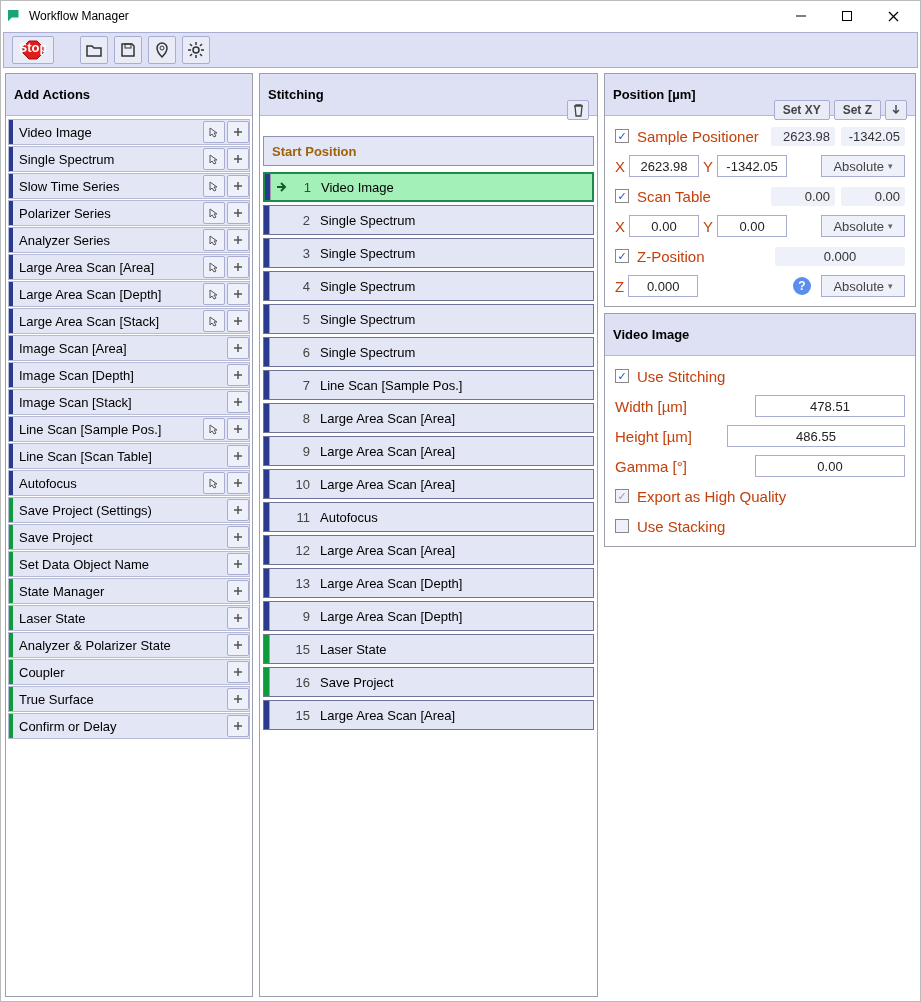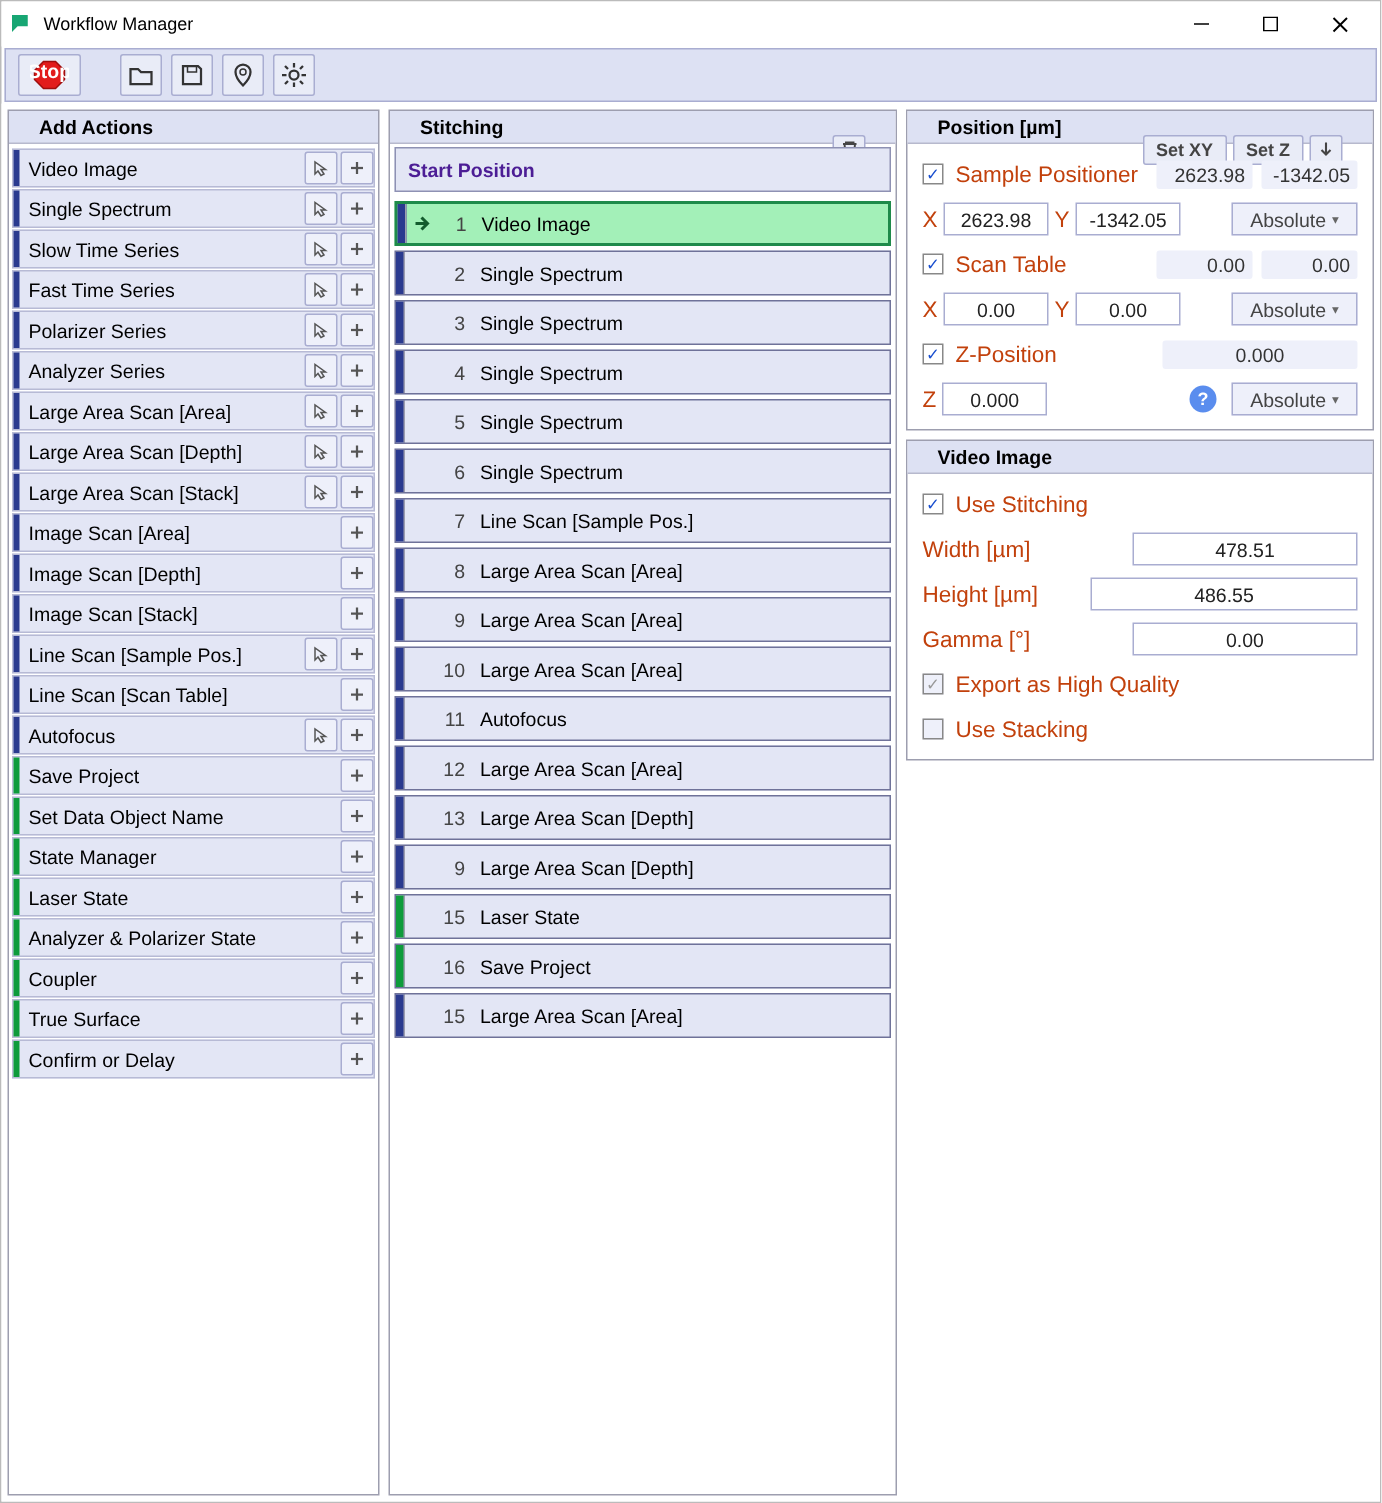--- a/index.html
+++ b/index.html
@@ -10,38 +10,38 @@
 .titlebar .ttext { flex: 1; color: #000; font-size: 12px; }
 .winbtn { width: 46px; height: 30px; display: flex; align-items: center; justify-content: center; color: #000; }
 
 .toolbar { height: 36px; background: #dde1f3; border: 1px solid #a9add1; margin: 1px 2px; display: flex; align-items: center; gap: 6px; padding: 0 8px; }
 .tbtn { width: 28px; height: 28px; display: flex; align-items: center; justify-content: center; background: #e9ecf7; border: 1px solid #a9add1; border-radius: 2px; }
 .tbtn.stop { width: 42px; }
 .tsep { width: 14px; }
 
 .workarea { flex: 1; display: flex; gap: 6px; padding: 4px; background: #fff; }
 .panel { border: 1px solid #9d9eaf; background: #fff; display: flex; flex-direction: column; }
-.panel-header { height: 22px; background: #dde1f3; border-bottom: 1px solid #b7b9cd; display: flex; align-items: center; padding: 0 20px; font-weight: bold; color: #000; }
+.panel-header { height: 42px; background: #dde1f3; border-bottom: 1px solid #b7b9cd; display: flex; align-items: center; padding: 0 8px; font-weight: bold; color: #000; }
 .panel-header .spacer { flex: 1; }
 .hbtn { height: 20px; background: #e9ecf7; border: 1px solid #a9add1; border-radius: 2px; padding: 0 8px; font-size: 12px; display:flex; align-items:center; justify-content:center; margin-left:4px; color:#444;margin-top:30px;}
 .hbtn.icon { width: 22px; padding:0; }
 
 .left { width: 248px; }
 .mid { flex: 1; }
 .rightcol { width: 312px; display: flex; flex-direction: column; gap: 6px; }
 
 .actions-list { overflow:auto; padding: 2px; }
 .action-row { height: 26px; display:flex; align-items:center; background:#e3e6f5; border:1px solid #b7bad5; margin:1px 0; }
 .action-stripe { width:4px; height:100%; }
 .action-label { flex:1; padding-left:6px; color:#000; }
 .action-btns { display:flex; }
 .sqbtn { width:22px; height:22px; border:1px solid #a9add1; background:#eef0fa; display:flex; align-items:center; justify-content:center; margin-left:2px; border-radius:2px; }
 
 .wf-list { padding:2px; }
-.wf-start { height:30px; background:#e3e6f5; border:1px solid #8e91b3; display:flex; align-items:center; padding-left:8px; font-weight:bold; color:#4c1d95; margin:0 1px 6px 1px; }
+.wf-start { height:30px; background:#e3e6f5; border:1px solid #8e91b3; display:flex; align-items:center; padding-left:8px; font-weight:bold; color:#a16207; margin:18px 1px 6px 1px; }
 .wf-item { height:30px; border:1px solid #6f7299; margin:3px 1px; display:flex; align-items:center; background:#e3e6f5; }
 .wf-item.selected { background:#a3f0b8; border:2px solid #1e8a4a; }
 .wf-stripe { width:6px; height:100%; border-right:1px solid #9d9eaf; }
 .wf-arrow { width:22px; display:flex; justify-content:center; }
 .wf-num { width:28px; text-align:right; padding-right:10px; color:#444; }
 .wf-label { color:#000; }
 
 .kv { padding:6px 10px; display:flex; flex-direction:column; gap:2px; }
 .row { display:flex; align-items:center; height:28px; gap:4px; }
 .row label { color:#c2410c; font-size:15px; }
@@ -180,37 +180,20 @@
       <div class="sqbtn">
                 <svg width="12" height="12">
                   <line x1="6" y1="2" x2="6" y2="10" stroke="#555" stroke-width="1.5"></line>
                   <line x1="2" y1="6" x2="10" y2="6" stroke="#555" stroke-width="1.5"></line>
                 </svg>
               </div>
     </div>
           </div>
           <div class="action-row">
             <div class="action-stripe" style="background:#2a3a8f"></div>
-    <div class="action-label">Fast Time Series</div>
-    <div class="action-btns">
-      <div class="sqbtn">
-                <svg width="12" height="12">
-                  <path d="M2 2l0 8 2-2 2 3 2-1-2-3 3 0z" fill="none" stroke="#555"></path>
-                </svg>
-              </div>
-      <div class="sqbtn">
-                <svg width="12" height="12">
-                  <line x1="6" y1="2" x2="6" y2="10" stroke="#555" stroke-width="1.5"></line>
-                  <line x1="2" y1="6" x2="10" y2="6" stroke="#555" stroke-width="1.5"></line>
-                </svg>
-              </div>
-    </div>
-          </div>
-          <div class="action-row">
-            <div class="action-stripe" style="background:#2a3a8f"></div>
     <div class="action-label">Polarizer Series</div>
     <div class="action-btns">
       <div class="sqbtn">
                 <svg width="12" height="12">
                   <path d="M2 2l0 8 2-2 2 3 2-1-2-3 3 0z" fill="none" stroke="#555"></path>
                 </svg>
               </div>
       <div class="sqbtn">
                 <svg width="12" height="12">
                   <line x1="6" y1="2" x2="6" y2="10" stroke="#555" stroke-width="1.5"></line>
@@ -358,20 +341,33 @@
           </div>
           <div class="action-row">
             <div class="action-stripe" style="background:#2a3a8f"></div>
     <div class="action-label">Autofocus</div>
     <div class="action-btns">
       <div class="sqbtn">
                 <svg width="12" height="12">
                   <path d="M2 2l0 8 2-2 2 3 2-1-2-3 3 0z" fill="none" stroke="#555"></path>
                 </svg>
               </div>
+      <div class="sqbtn">
+                <svg width="12" height="12">
+                  <line x1="6" y1="2" x2="6" y2="10" stroke="#555" stroke-width="1.5"></line>
+                  <line x1="2" y1="6" x2="10" y2="6" stroke="#555" stroke-width="1.5"></line>
+                </svg>
+              </div>
+    </div>
+          </div>
+          <div class="action-row">
+            <div class="action-stripe" style="background:#0e9b3b"></div>
+    <div class="action-label">Save Project (Settings)</div>
+    <div class="action-btns">
+
       <div class="sqbtn">
                 <svg width="12" height="12">
                   <line x1="6" y1="2" x2="6" y2="10" stroke="#555" stroke-width="1.5"></line>
                   <line x1="2" y1="6" x2="10" y2="6" stroke="#555" stroke-width="1.5"></line>
                 </svg>
               </div>
     </div>
           </div>
           <div class="action-row">
             <div class="action-stripe" style="background:#0e9b3b"></div>

